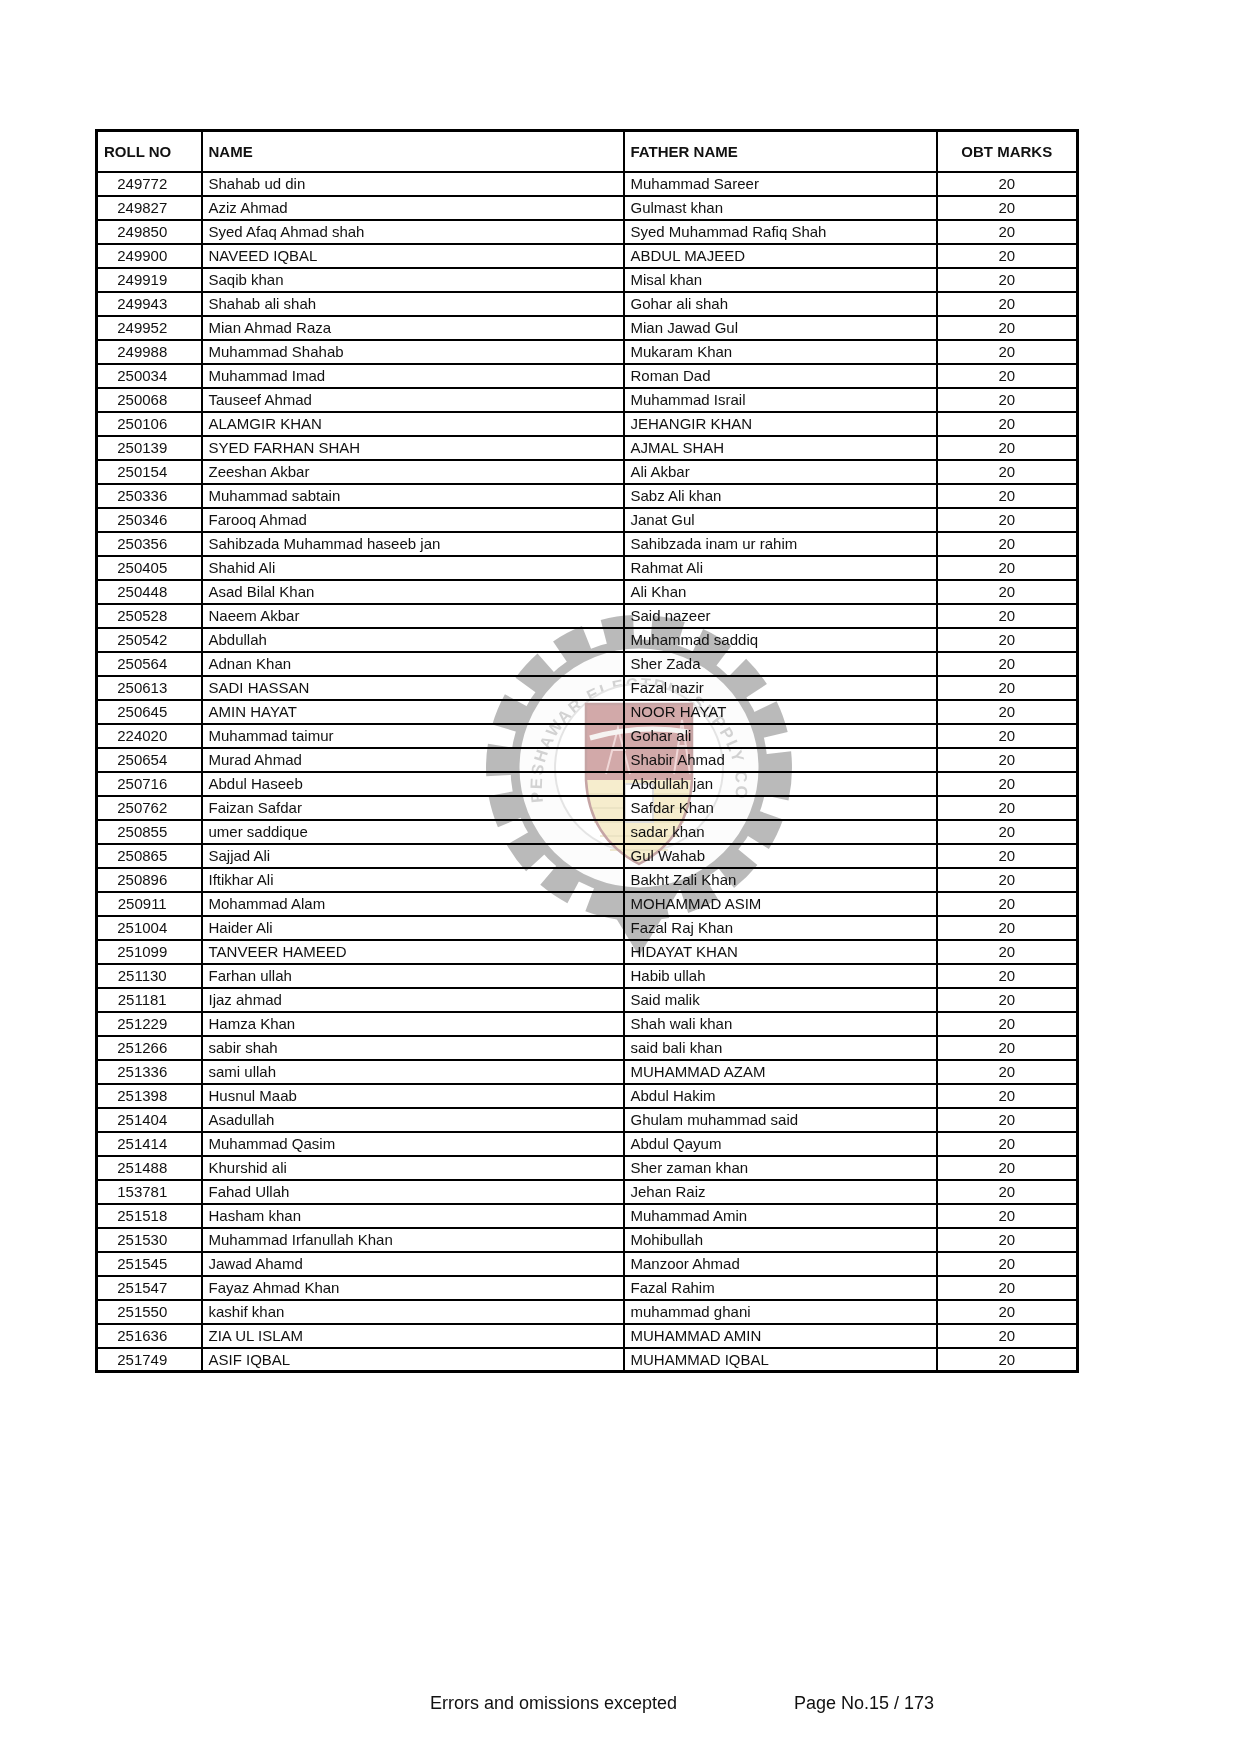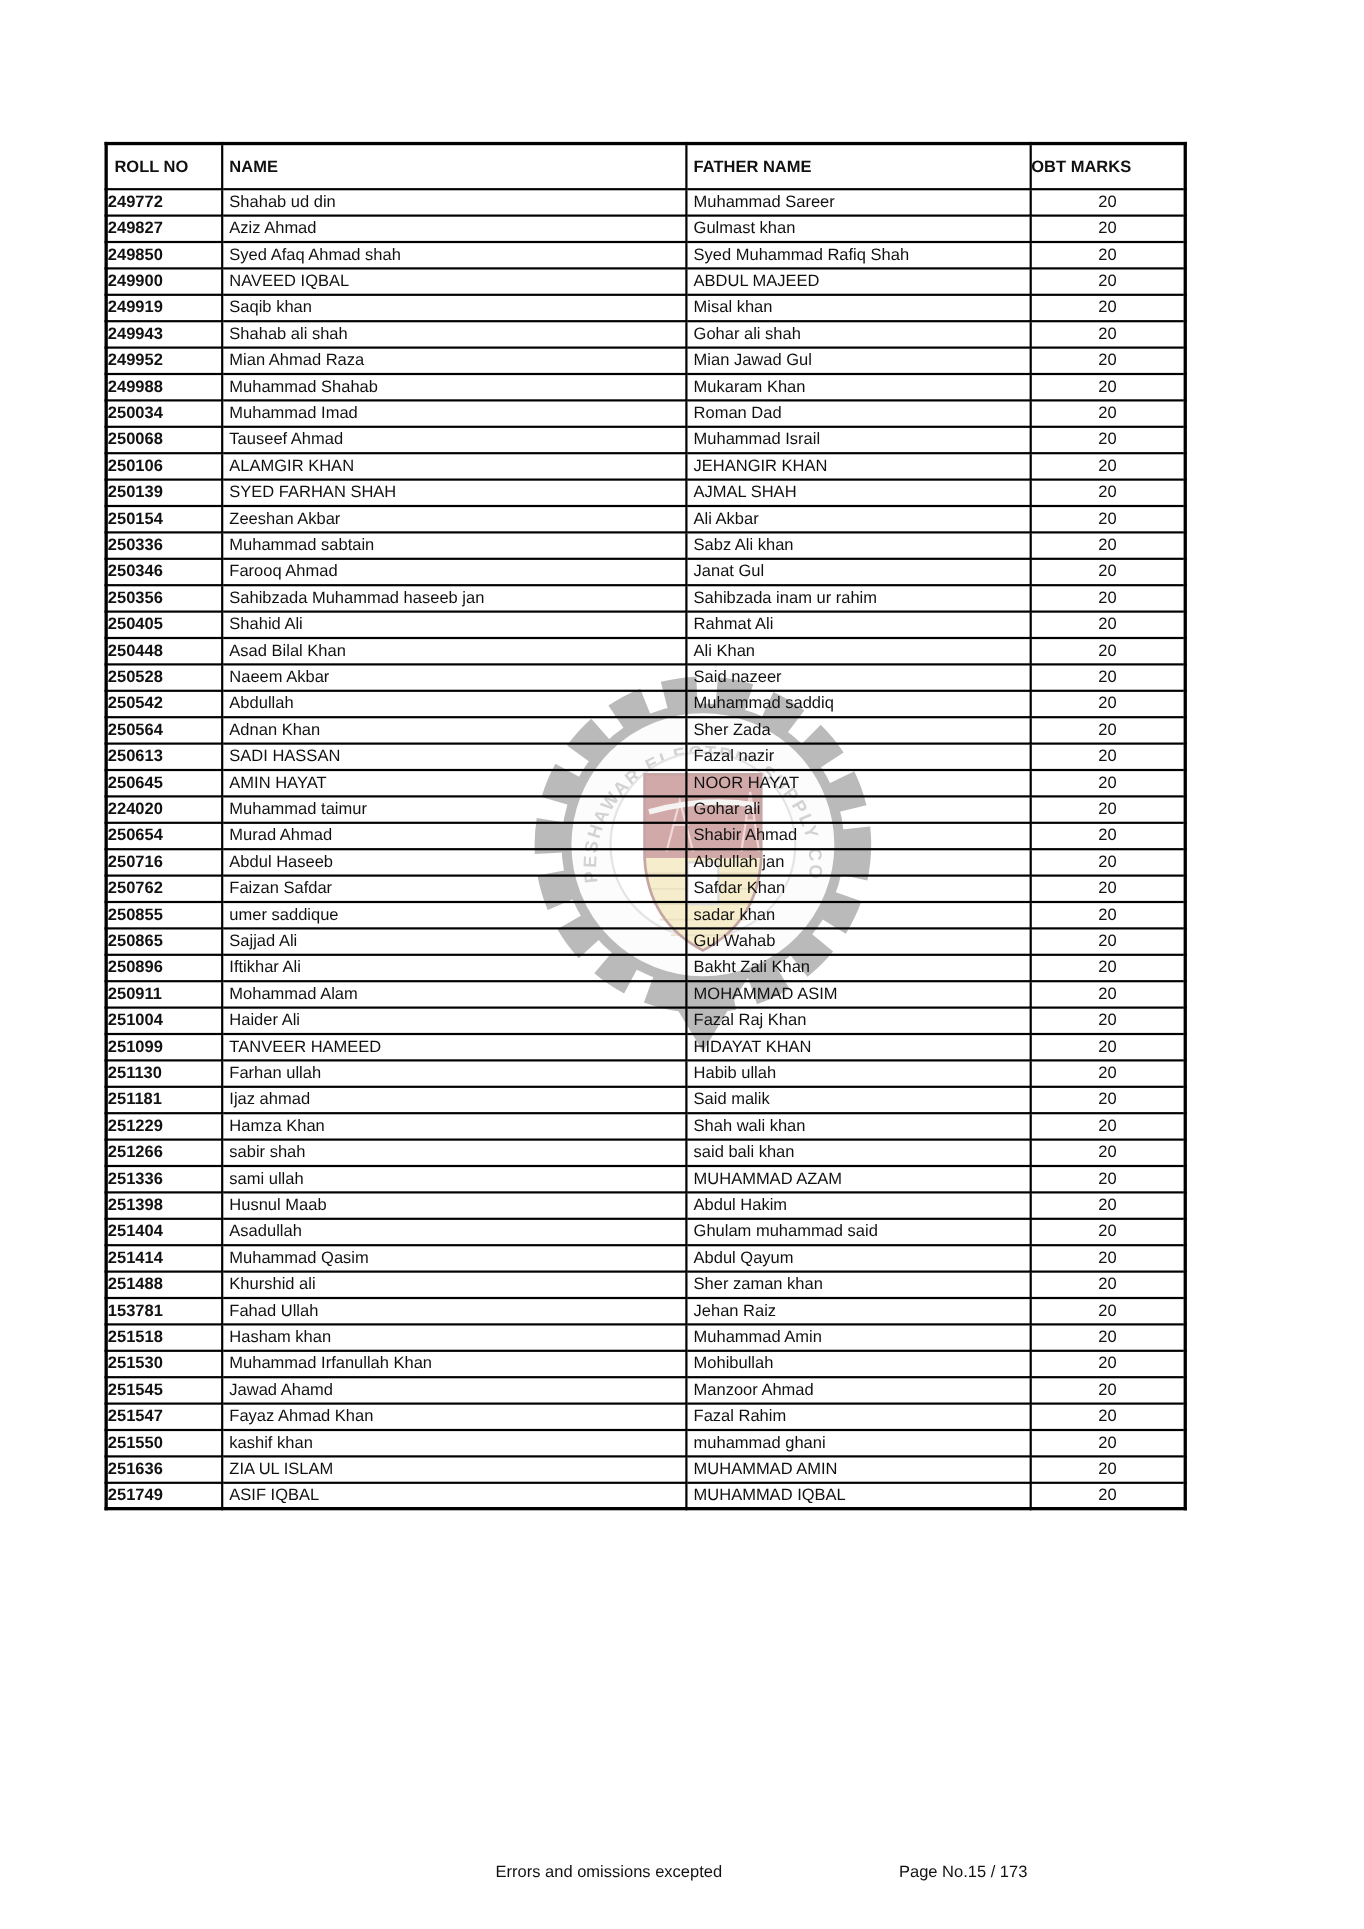--- a/index.html
+++ b/index.html
@@ -24,28 +24,28 @@
   table.results th, table.results td {
     border:2px solid #000000;
     font-size:15px; color:#111111;
     overflow:hidden; white-space:nowrap;
     background:transparent;
   }
   table.results { border:3px solid #000000; }
   thead tr { height:41px; }
   tbody tr { height:24px; }
   th { font-weight:bold; font-size:15.5px; text-align:left; padding-left:6px; }
-  th.c-marks { text-align:left; padding-left:0;margin-top:20px; }
-  td.c-roll { font-weight:bold; text-align:left; padding-right:14px; }
+  th.c-marks { text-align:center; padding-left:0;margin-top:20px; }
+  td.c-roll { font-weight:normal; text-align:center; padding-right:14px; }
   td.c-name, td.c-father { text-align:left; padding-left:6px; }
   td.c-marks { text-align:center; }
   
   .footer {
     position:absolute; left:0; top:1693px; width:1107px; height:24px;
-    font-size:15px; color:#111111; z-index:1;
+    font-size:18px; color:#111111; z-index:1;
   }
   .footer-center { position:absolute; left:0; right:0; text-align:center; }
   .footer-right  { position:absolute; right:173px; }
 </style>
 </head>
 <body>
 
 <div class="page">
 
   <svg class="watermark" viewBox="0 0 322 400" aria-hidden="true">

